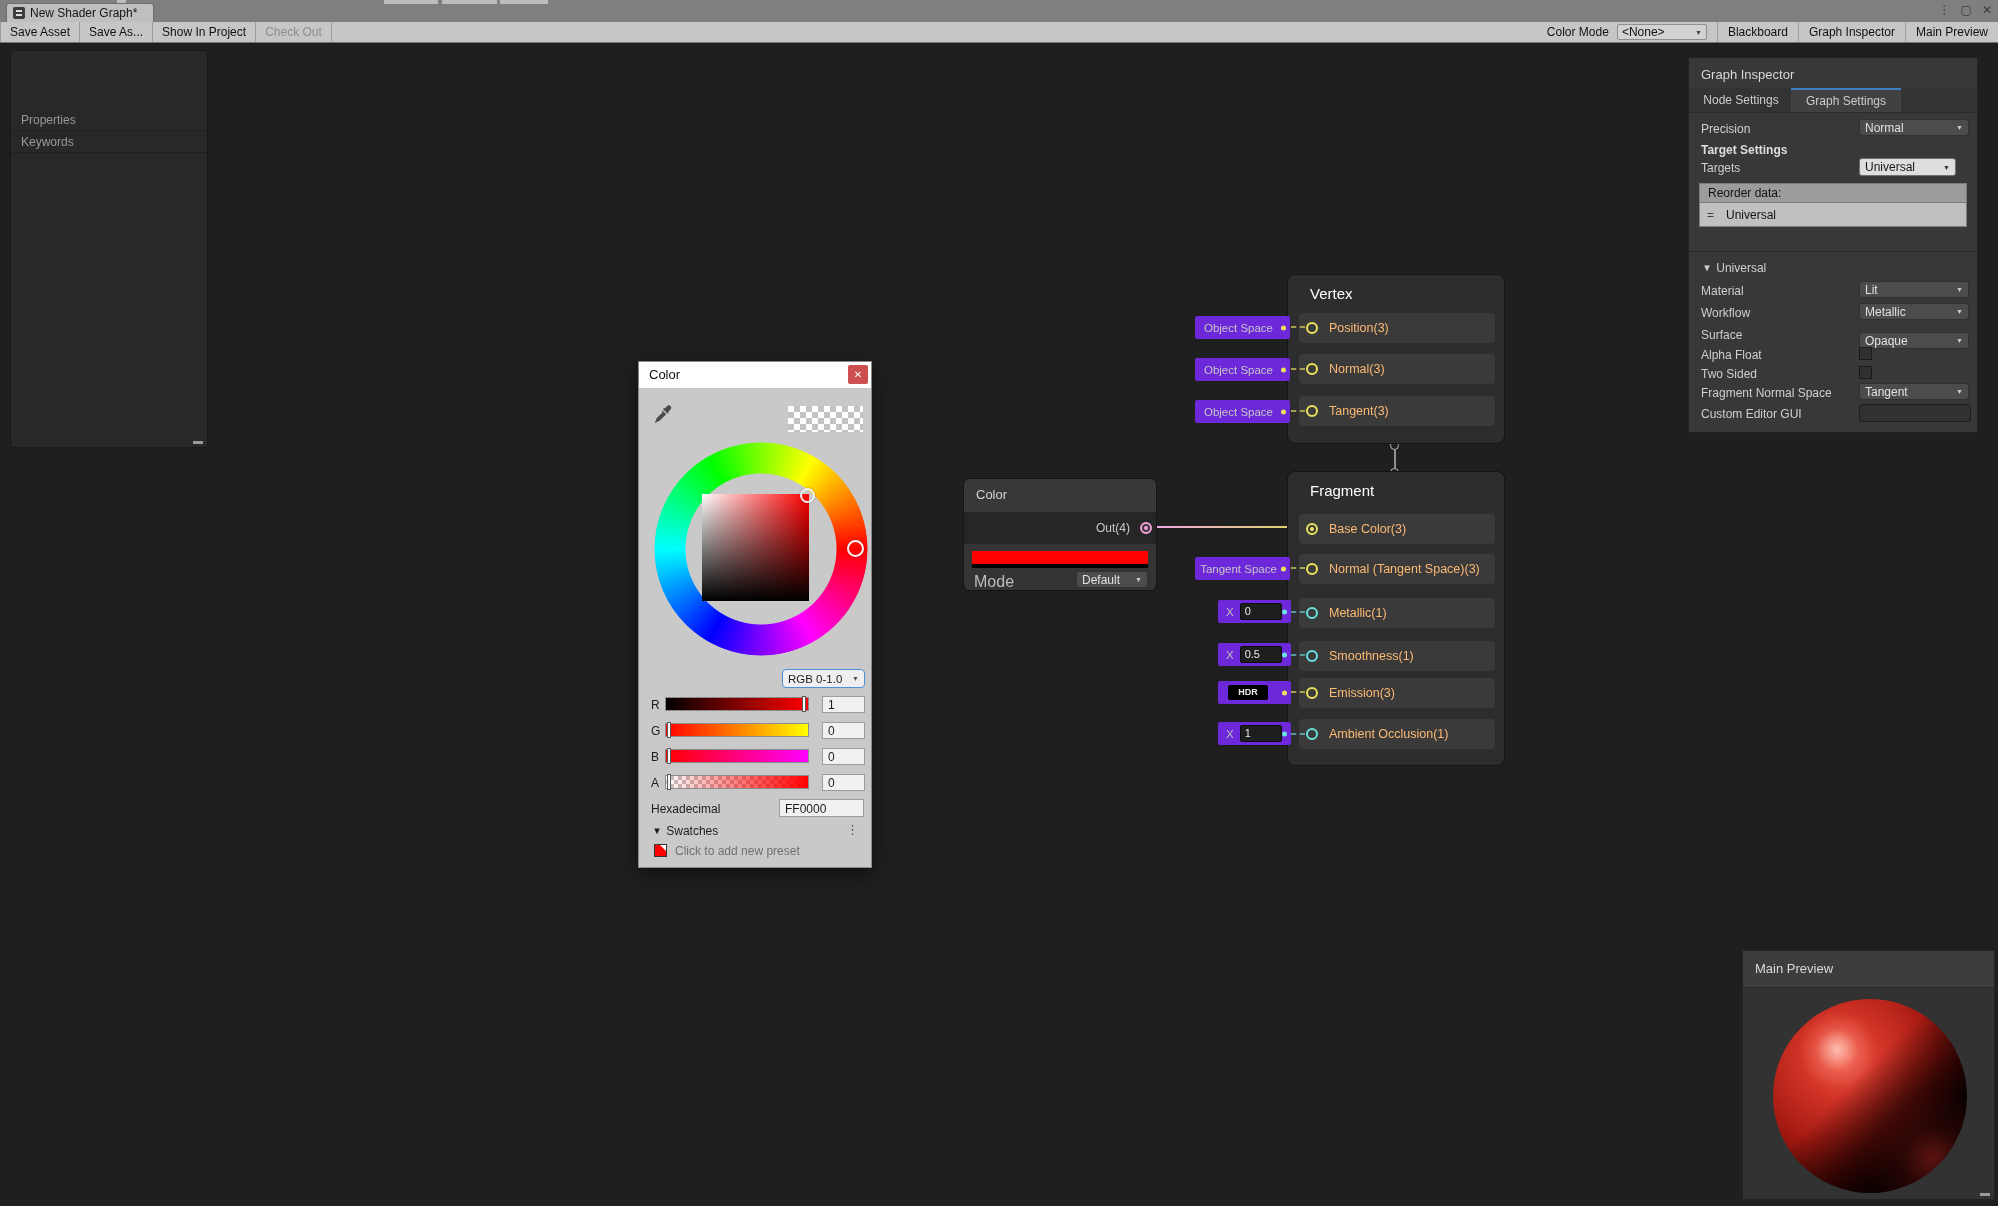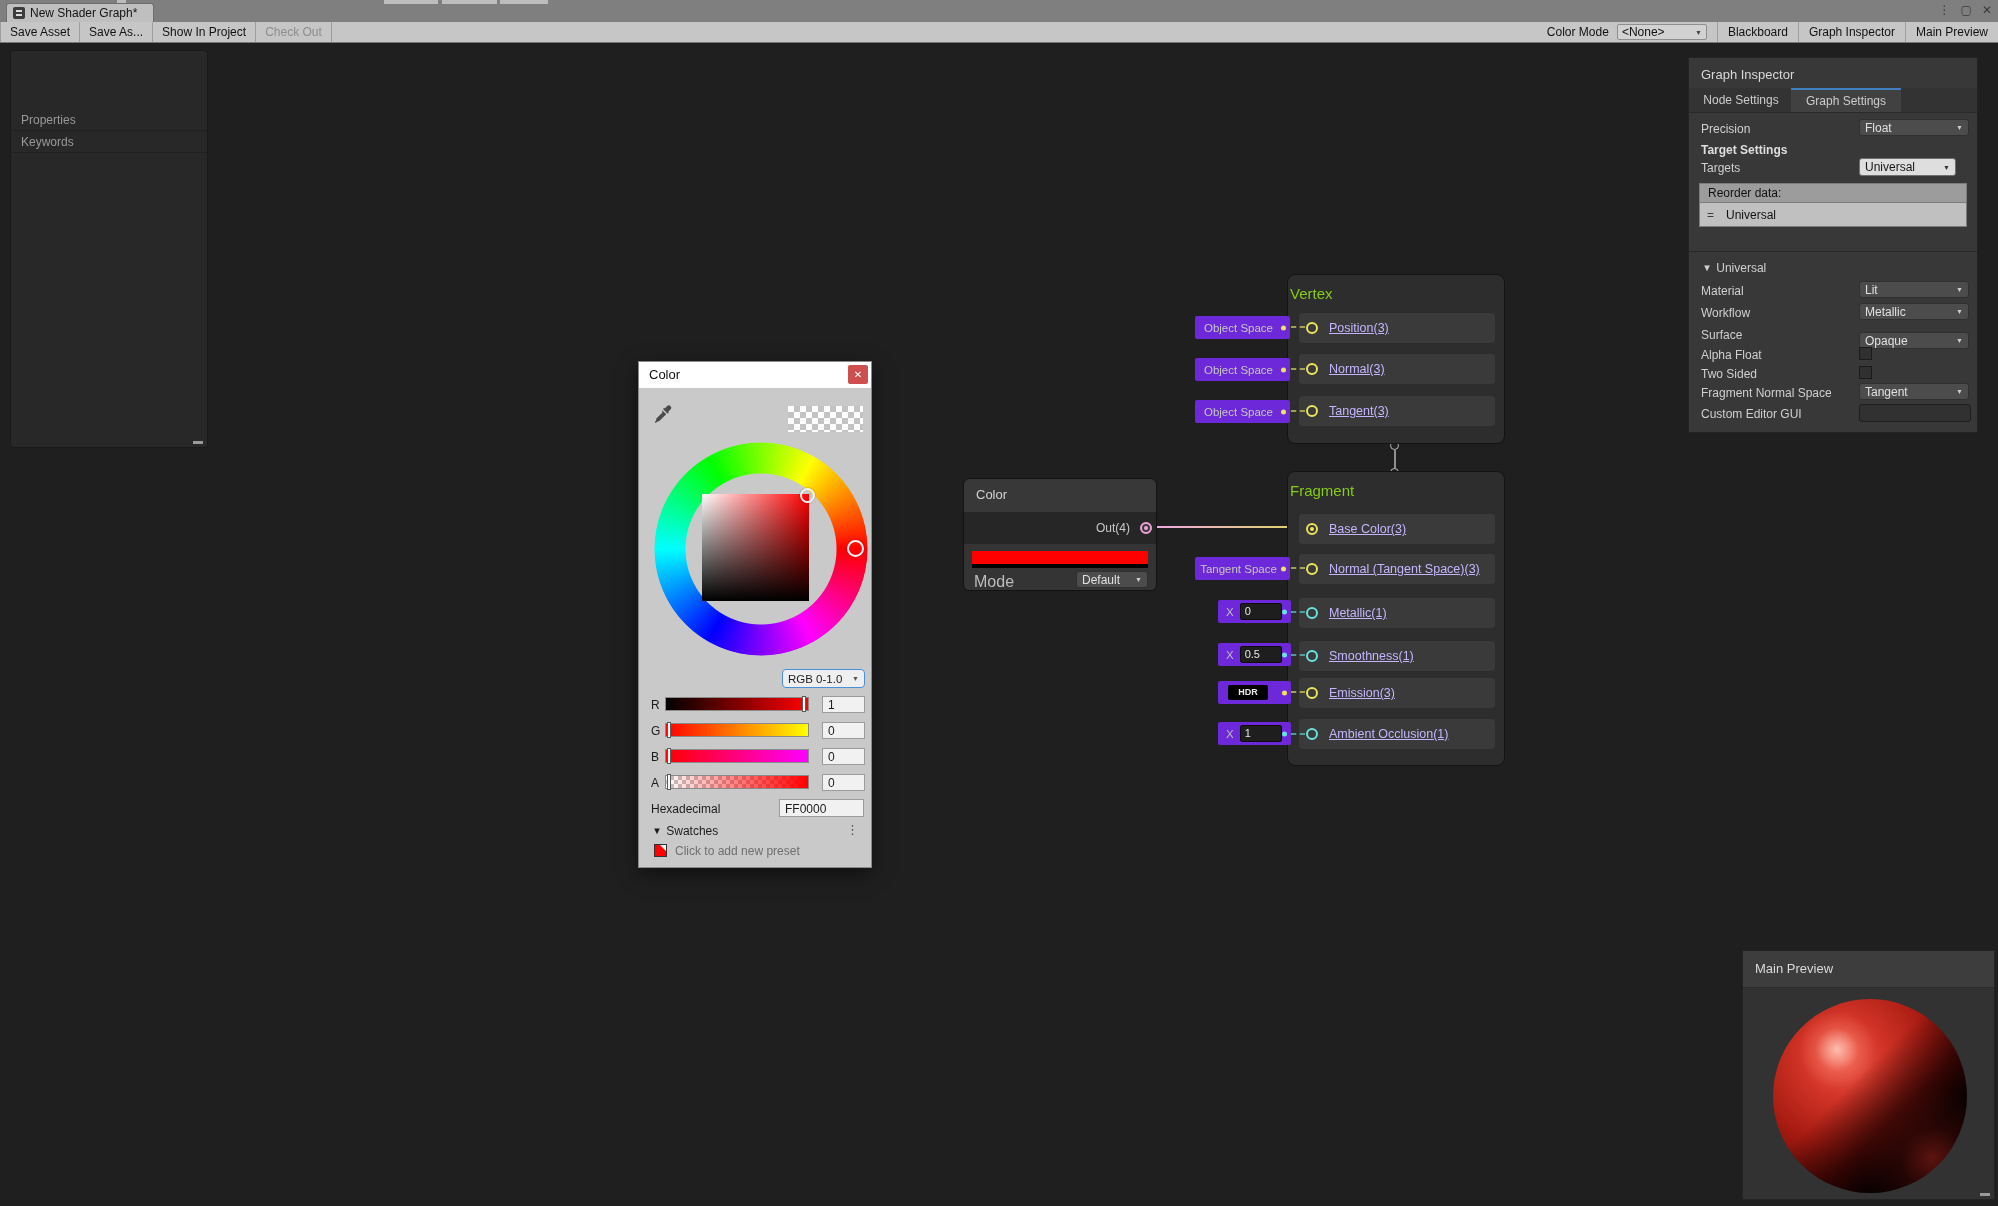--- a/index.html
+++ b/index.html
@@ -40,24 +40,24 @@
     border-bottom:1px solid #1d1d1d;border-radius:3px 3px 0 0;}
   .bb-title{position:absolute;left:10px;top:8px;font-size:15px;color:#e2e2e2;}
   .bb-sub{position:absolute;left:10px;top:32px;font-size:11px;color:#8a8a8a;}
   .bb-add{position:absolute;right:12px;top:14px;font-size:17px;color:#d8d8d8;cursor:default;}
   .bb-row{position:absolute;left:0;right:0;height:22px;line-height:22px;padding-left:10px;
     font-size:12px;color:#989898;border-bottom:1px solid #202020;box-sizing:border-box;}
   .grip{width:10px;height:3px;background:#9a9a9a;}
 
   
   .node{background:#2d2d2d;border:1px solid #131313;border-radius:8px;box-sizing:border-box;}
-  .node-title{position:absolute;left:2px;top:10px;font-size:15px;color:#84cc16;}
+  .node-title{position:absolute;left:22px;top:10px;font-size:15px;color:#ffffff;}
   .slot{position:absolute;left:11px;width:196px;height:30px;background:#3a3a3a;
     border-radius:4px;box-sizing:border-box;}
-  .slot-label{position:absolute;left:30px;top:0;line-height:30px;font-size:12.5px;color:#c4b5fd;white-space:nowrap;text-decoration:underline;}
+  .slot-label{position:absolute;left:30px;top:0;line-height:30px;font-size:12.5px;color:#fdba74;white-space:nowrap;}
   .port{position:absolute;left:7px;top:50%;transform:translateY(-50%);
     width:8px;height:8px;border-radius:50%;background:#3a3a3a;border:2px solid #ece45c;}
   .port.cyan{border-color:#69e3e0;}
   .port.pink{border-color:#f2a0dc;background:#2a2a2a;}
   .port.filled::after{content:"";position:absolute;left:2px;top:2px;width:4px;height:4px;border-radius:50%;background:inherit;}
   .port.filled{background:#3a3a3a;}
   .port.filled::after{background:#ece45c;}
   .port.pink.filled::after{background:#f2a0dc;}
   .chip{position:absolute;height:23px;background:#6d28d9;border-radius:2px;
     display:flex;align-items:center;box-sizing:border-box;font-size:11.5px;color:#c6c6c6;}
@@ -390,21 +390,21 @@
 
   <div class="abs inspector">
     <div class="insp-title">Graph Inspector</div>
     <div class="insp-tabs">
       <div class="insp-tab" style="left:6px;width:92px;">Node Settings</div>
       <div class="insp-tab active" style="left:102px;width:110px;">Graph Settings</div>
     </div>
 
     <div class="insp-label" style="top:64px;">Precision</div>
     <div class="dk-select" style="left:170px;top:61px;width:110px;">
-      <span>Float</span>
+      <span>Normal</span>
       <span class="arrow">▼</span>
     </div>
 
     <div class="insp-label insp-bold" style="top:85px;">Target Settings</div>
 
     <div class="insp-label" style="top:103px;">Targets</div>
     <div class="lt-select" style="left:170px;top:100px;width:97px;">
       <span>Universal</span>
       <span class="arrow">▼</span>
     </div>

